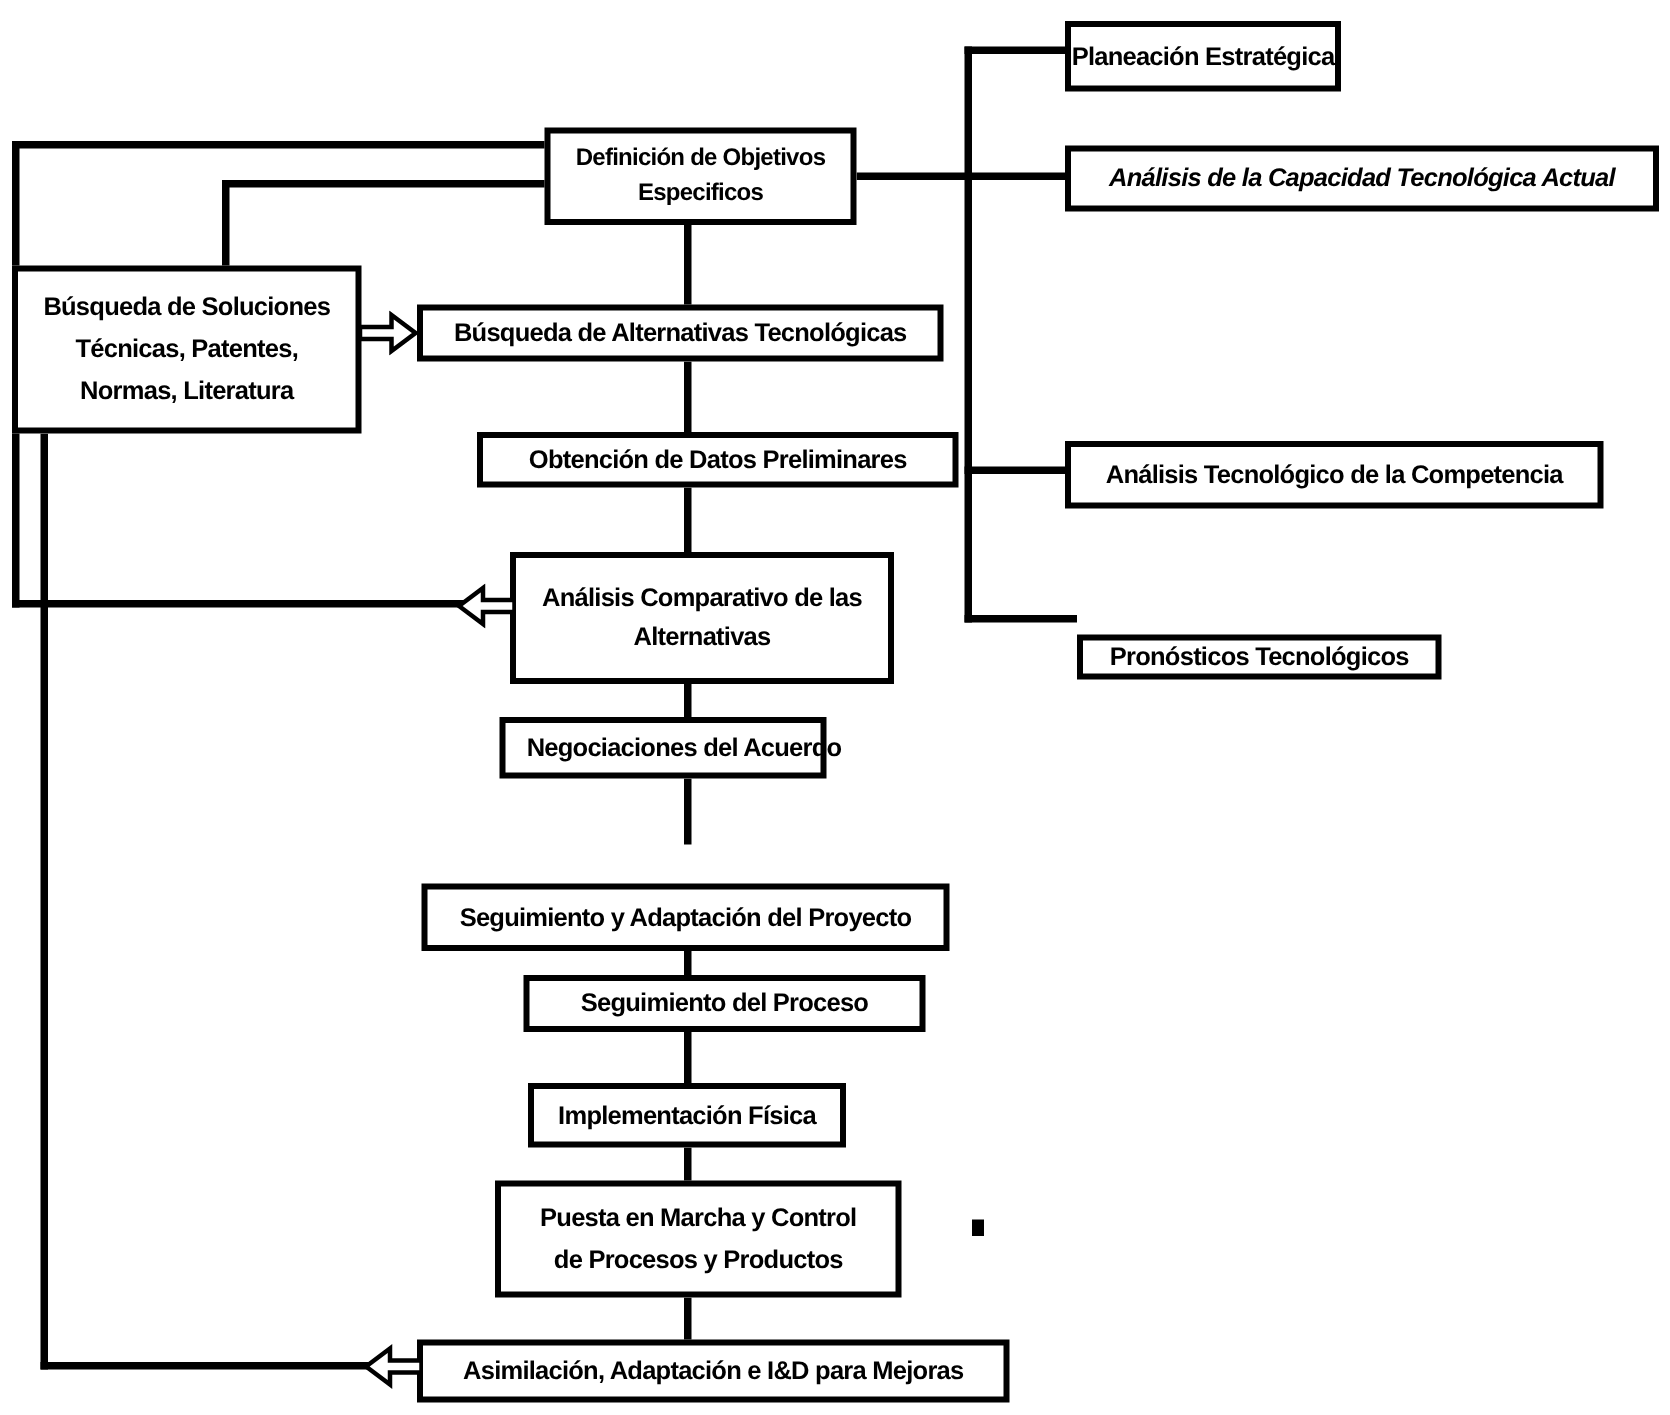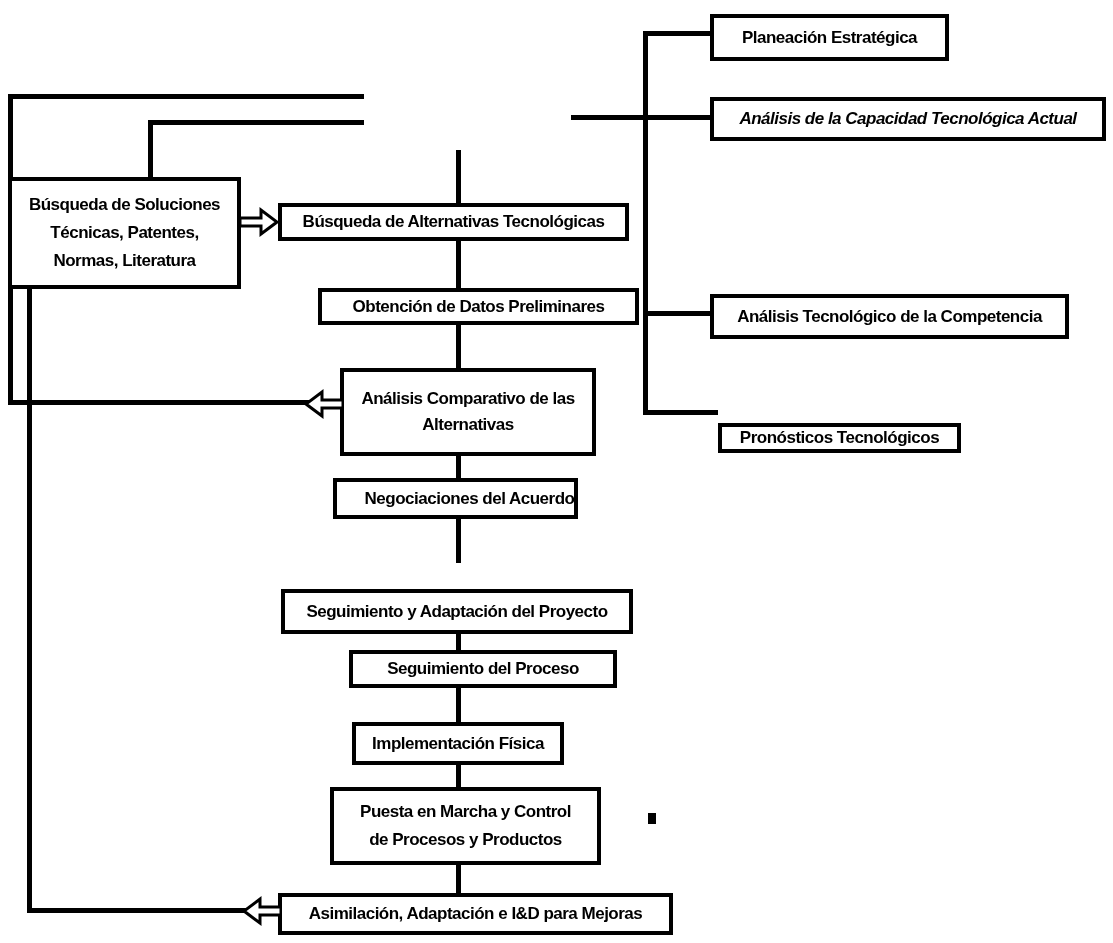--- a/index.html
+++ b/index.html
@@ -27,29 +27,29 @@
     text-align: center;
     white-space: pre;
     z-index: 3;
   }
   .line { position: absolute; background: #000000; z-index: 1; }
   .arrow { position: absolute; z-index: 4; }
   .artifact-dot { position: absolute; background: #000000; z-index: 2; }
 
   
   .n-definicion     { left: 363px; top: 85px;  width: 208px; height: 65px; font-size: 16px; }
-  .n-planeacion     { left: 710px; top: 14px;  width: 239px; height: 47px; }
+  .n-planeacion     { left: 710px; top: 14px;  width: 184px; height: 47px; }
   .n-capacidad      { left: 710px; top: 97px;  width: 396px; height: 44px; font-style: italic; }
   .n-competencia    { left: 710px; top: 294px; width: 359px; height: 45px; }
   .n-pronosticos    { left: 718px; top: 396px; width: 243px; height: 30px; margin-top: 27px; }
   .n-soluciones     { left: 8px;   top: 177px; width: 233px; height: 112px; line-height: 1.65; }
   .n-alternativas   { left: 278px; top: 203px; width: 351px; height: 38px; }
   .n-obtencion      { left: 318px; top: 288px; width: 321px; height: 37px; }
   .n-comparativo    { left: 340px; top: 368px; width: 256px; height: 88px; line-height: 1.55; }
-  .n-negociaciones  { left: 333px; top: 478px; width: 245px; height: 41px; padding-left: 28px; }
+  .n-negociaciones  { left: 333px; top: 478px; width: 218px; height: 41px; padding-left: 28px; }
   .n-segproyecto    { left: 281px; top: 562px; width: 352px; height: 45px; margin-top: 27px; }
   .n-segproceso     { left: 349px; top: 650px; width: 268px; height: 38px; }
   .n-implementacion { left: 352px; top: 722px; width: 212px; height: 43px; }
   .n-puesta         { left: 330px; top: 787px; width: 271px; height: 78px; line-height: 1.65; }
   .n-asimilacion    { left: 278px; top: 893px; width: 395px; height: 42px; }
 
   
   .l-spine1   { left: 456px; top: 150px; width: 5px;  height: 55px; }
   .l-spine2   { left: 456px; top: 241px; width: 5px;  height: 48px; }
   .l-spine3   { left: 456px; top: 325px; width: 5px;  height: 44px; }
@@ -110,20 +110,22 @@
   </svg>
   <svg class="arrow a-left1" width="40" height="30" viewBox="0 0 40 30">
     <polygon points="39,11 18,11 18,3 2,15 18,27 18,19 39,19" fill="#ffffff" stroke="#000000" stroke-width="3"></polygon>
   </svg>
   <svg class="arrow a-left2" width="40" height="30" viewBox="0 0 40 30">
     <polygon points="39,11 18,11 18,3 2,15 18,27 18,19 39,19" fill="#ffffff" stroke="#000000" stroke-width="3"></polygon>
   </svg>
 
   <div class="artifact-dot dot-1"></div>
 
+  <div class="node n-definicion">Definición de Objetivos
+Especificos</div>
   <div class="node n-planeacion">Planeación Estratégica</div>
   <div class="node n-capacidad">Análisis de la Capacidad Tecnológica Actual</div>
   <div class="node n-competencia">Análisis Tecnológico de la Competencia</div>
   <div class="node n-pronosticos">Pronósticos Tecnológicos</div>
   <div class="node n-soluciones">Búsqueda de Soluciones
 Técnicas, Patentes,
 Normas, Literatura</div>
   <div class="node n-alternativas">Búsqueda de Alternativas Tecnológicas</div>
   <div class="node n-obtencion">Obtención de Datos Preliminares</div>
   <div class="node n-comparativo">Análisis Comparativo de las

